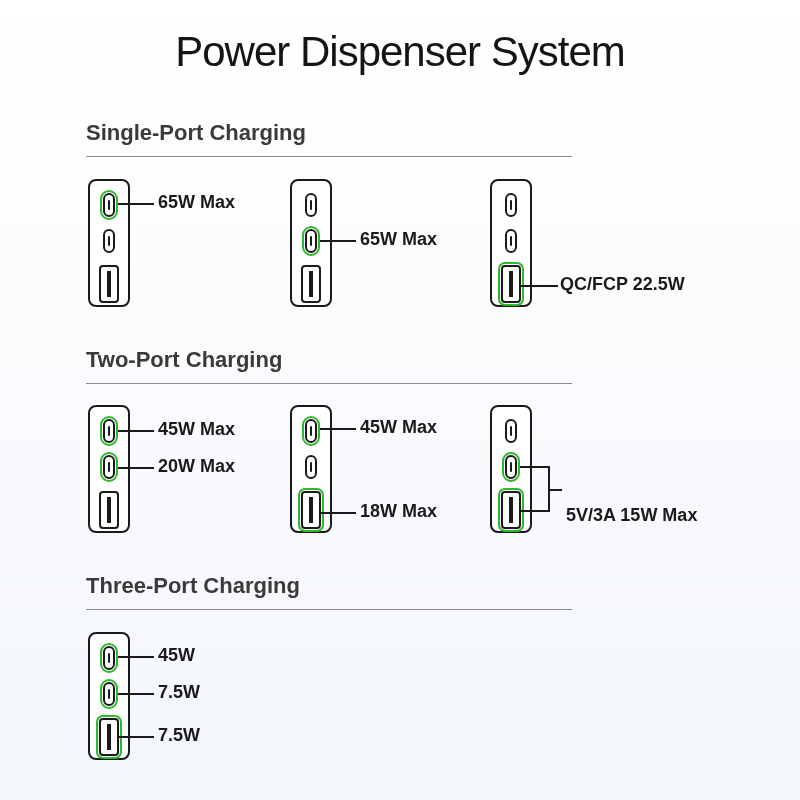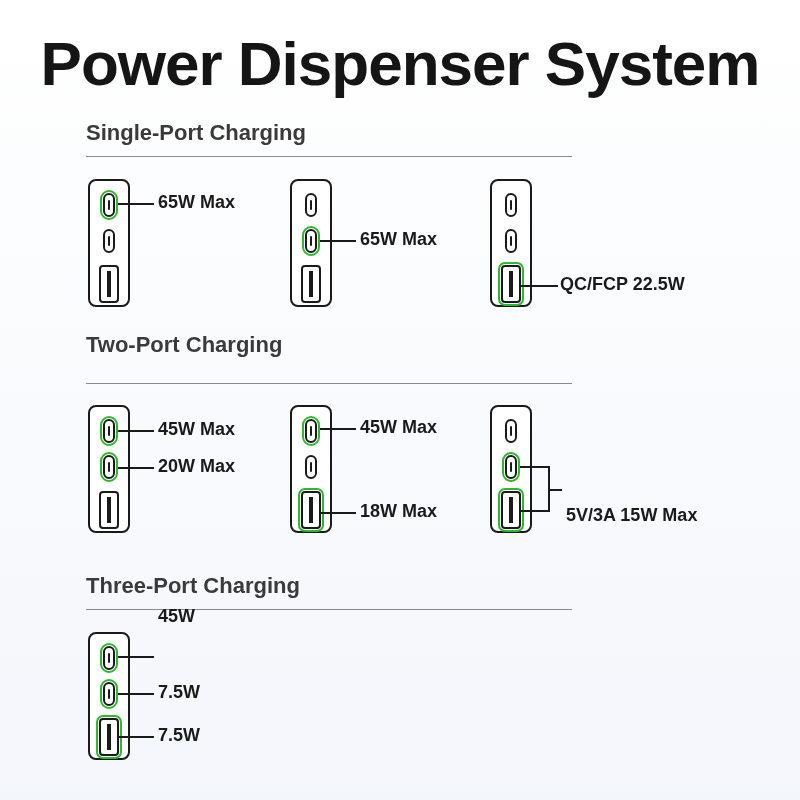--- a/index.html
+++ b/index.html
@@ -1,17 +1,17 @@
 <!DOCTYPE html>
 <html><head>
 <meta charset="utf-8">
 <style>
   html,body{margin:0;padding:0;}
   body{width:800px;height:800px;background:linear-gradient(#ffffff,#f3f6fb);font-family:"Liberation Sans",sans-serif;color:#1a1a1a;position:relative;overflow:hidden;}
-  .title{position:absolute;left:0;width:800px;top:28px;text-align:center;font-size:62px;font-weight:bold;letter-spacing:-1px;color:#151515;}
+  .title{position:absolute;left:0;width:800px;top:28px;text-align:center;font-size:42px;font-weight:normal;letter-spacing:-1px;color:#151515;}
   .section-title{position:absolute;left:86px;font-size:22px;font-weight:bold;color:#3a3a3a;}
   .divider{position:absolute;left:86px;width:486px;height:1px;background:#8a8a8a;}
   .device{position:absolute;width:42px;height:128px;border:2px solid #1a1a1a;border-radius:8px;background:#fff;box-sizing:border-box;}
   .port-c{position:absolute;left:13px;width:12px;height:24px;border:2px solid #1a1a1a;border-radius:6px;box-sizing:border-box;background:#fff;}
   .port-c::after{content:"";position:absolute;left:3px;top:5px;width:2px;height:10px;background:#1a1a1a;border-radius:1px;}
   .port-a{position:absolute;left:9px;width:20px;height:38px;border:2px solid #1a1a1a;border-radius:4px;box-sizing:border-box;background:#fff;}
   .port-a::after{content:"";position:absolute;left:6px;top:4px;width:4px;height:26px;background:#1a1a1a;}
   .active{outline:2px solid #2db82d;outline-offset:1px;}
   .lbl{position:absolute;font-size:18px;font-weight:bold;color:#1a1a1a;white-space:nowrap;}
   .line{position:absolute;height:2px;background:#1a1a1a;}
@@ -42,21 +42,21 @@
 <div class="lbl" style="left:360px;top:229px">65W Max</div>
 
 <div class="device" style="left:490px;top:179px">
   <div class="port-c" style="top:12px"></div>
   <div class="port-c" style="top:48px"></div>
   <div class="port-a active" style="top: 84px; outline-color: rgb(45, 184, 45);"></div>
 </div>
 <div class="line" style="left:520px;top:285px;width:38px"></div>
 <div class="lbl" style="left:560px;top:274px">QC/FCP 22.5W</div>
 
-<div class="section-title" style="top:332px">Two-Port Charging</div>
+<div class="section-title" style="top:347px">Two-Port Charging</div>
 <div class="divider" style="top:383px"></div>
 
 <div class="device" style="left:88px;top:405px">
   <div class="port-c active" style="top: 12px; outline-color: rgb(45, 184, 45);"></div>
   <div class="port-c active" style="top: 48px; outline-color: rgb(45, 184, 45);"></div>
   <div class="port-a" style="top:84px"></div>
 </div>
 <div class="line" style="left:118px;top:430px;width:36px"></div>
 <div class="lbl" style="left:158px;top:419px">45W Max</div>
 <div class="line" style="left:118px;top:467px;width:36px"></div>
@@ -85,17 +85,17 @@
 
 <div class="section-title" style="top:573px">Three-Port Charging</div>
 <div class="divider" style="top:609px"></div>
 
 <div class="device" style="left:88px;top:632px">
   <div class="port-c active" style="top: 12px; outline-color: rgb(45, 184, 45);"></div>
   <div class="port-c active" style="top: 48px; outline-color: rgb(45, 184, 45);"></div>
   <div class="port-a active" style="top: 84px; outline-color: rgb(45, 184, 45);"></div>
 </div>
 <div class="line" style="left:118px;top:656px;width:36px"></div>
-<div class="lbl" style="left:158px;top:606px">45W</div>
+<div class="lbl" style="left:158px;top:645px">45W</div>
 <div class="line" style="left:118px;top:693px;width:36px"></div>
 <div class="lbl" style="left:158px;top:682px">7.5W</div>
 <div class="line" style="left:118px;top:736px;width:36px"></div>
 <div class="lbl" style="left:158px;top:725px">7.5W</div>
 
 </body></html>

